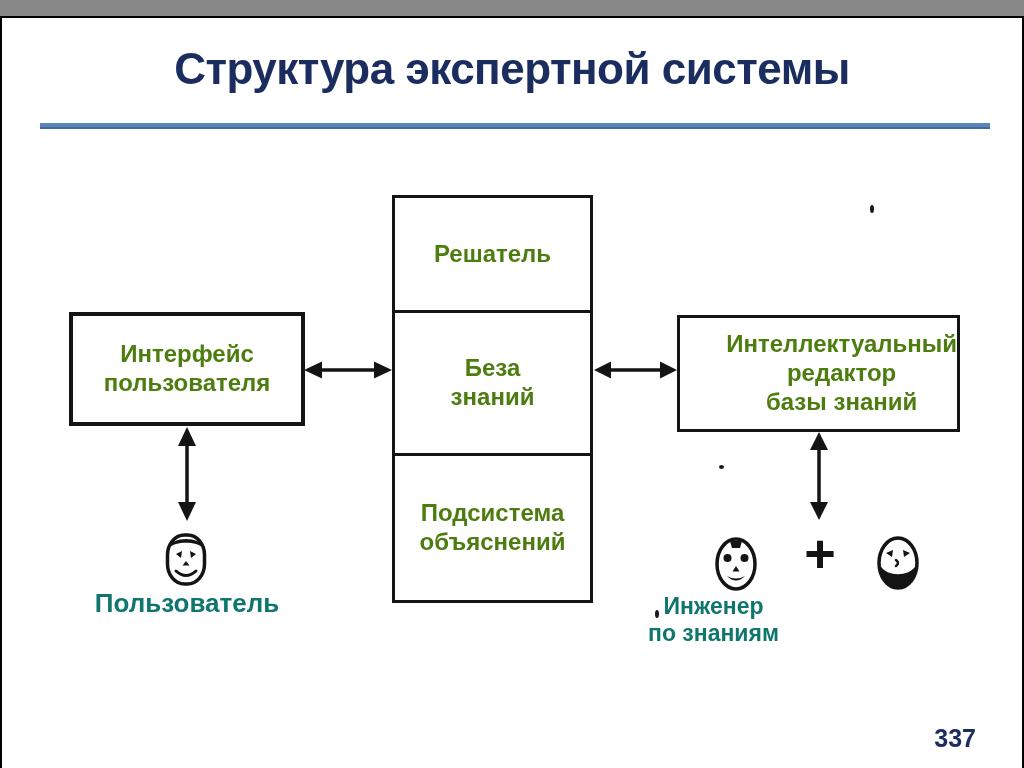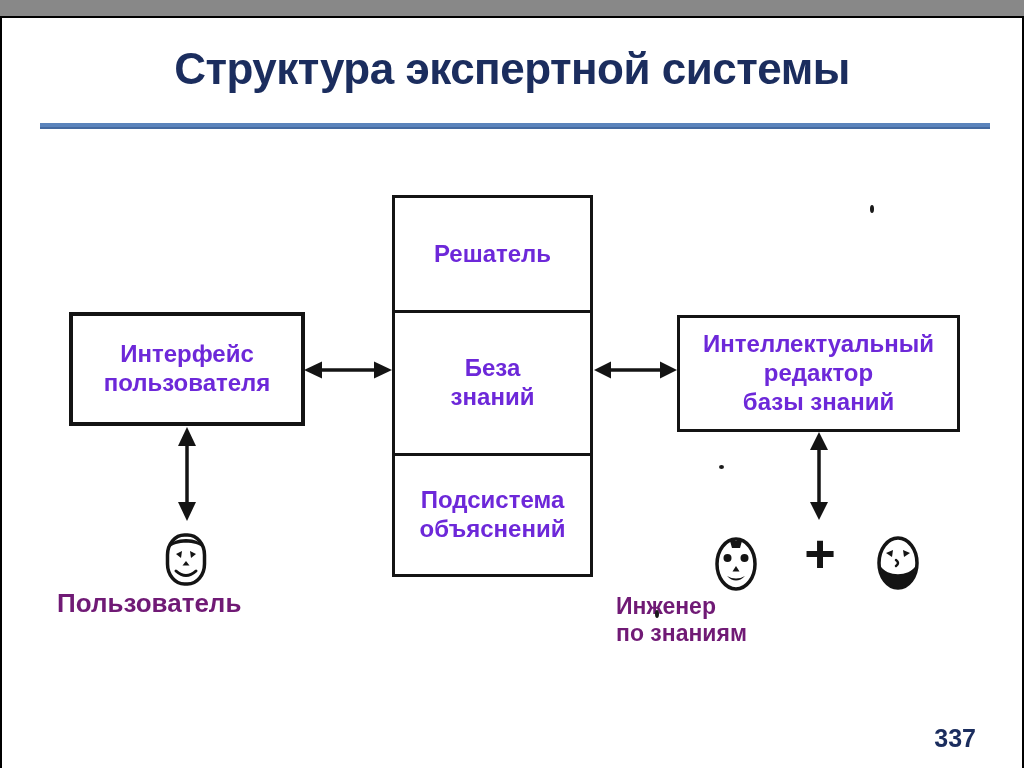--- a/index.html
+++ b/index.html
@@ -36,47 +36,48 @@
   
   .dbox {
     position: absolute;
     background: #ffffff;
     border: 3px solid #141414;
     display: flex;
     align-items: center;
     justify-content: center;
     text-align: center;
     font-weight: bold;
-    color: #6d28d9;
+    color: #4d7c0f;
     font-size: 24px;
     line-height: 1.2;
   }
   .preline { white-space: pre-line; }
 
   .center-col { position: absolute; left: 390px; top: 177px; width: 201px; }
   .center-col .dbox { position: relative; left: 0; width: 201px; }
   .center-col .dbox + .dbox { margin-top: -3px; }
 
   .box-solver      { height: 118px; }
   .box-kb          { height: 146px; }
-  .box-explain     { height: 124px; }
+  .box-explain     { height: 150px; }
 
   .box-ui     { left: 67px;  top: 294px; width: 236px; height: 114px; border-width: 4px; }
-  .box-editor { left: 675px; top: 297px; width: 283px; height: 117px; }
+  .box-editor { left: 675px; top: 297px; width: 283px; height: 117px; justify-content: flex-end; }
 
   
   .arrow { position: absolute; }
   .arrow svg { display: block; }
 
   
   .face { position: absolute; }
   .actor-label {
     position: absolute;
-    font-weight: bold;
-    color: #701a75;
+    text-align: center;
+    font-weight: bold;
+    color: #0f766e;
     font-size: 26px;
     line-height: 1.18;
   }
   .lbl-user     { left: 55px;  top: 570px; width: 260px; }
   .lbl-engineer { left: 614px; top: 575px; width: 195px; font-size: 23px; }
   .lbl-expert   { left: 838px; top: 577px; width: 135px; font-size: 25px; }
 
   .plus-sign {
     position: absolute;
     left: 795px; top: 508px; width: 46px;

